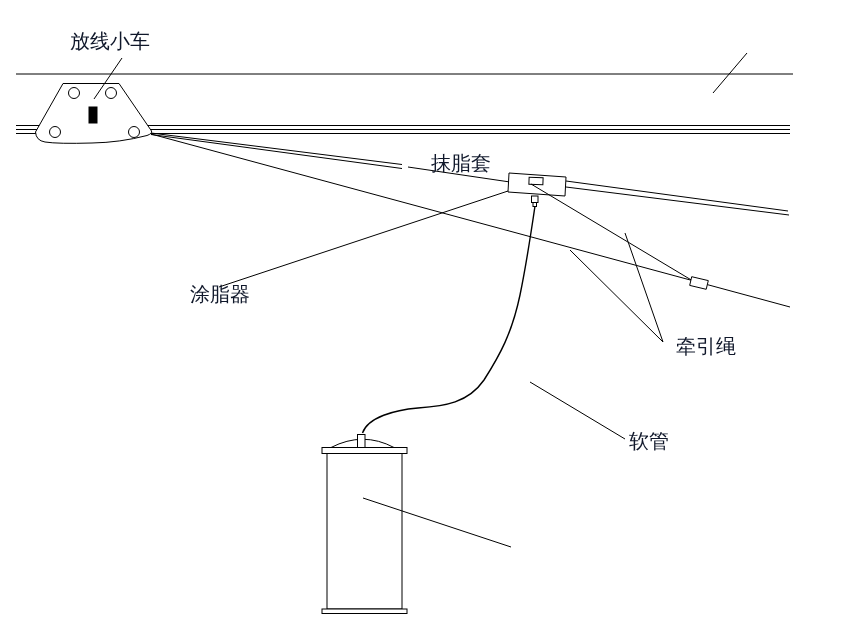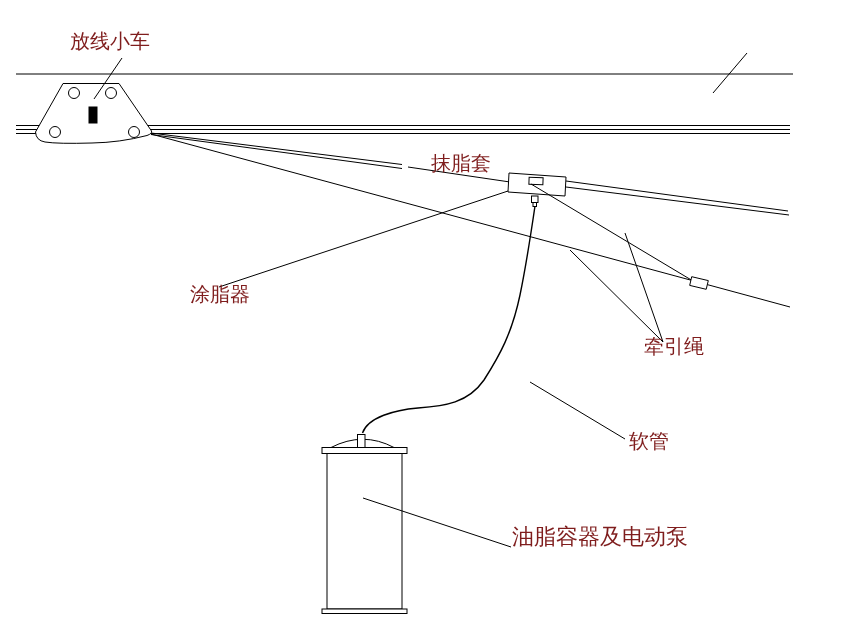--- a/index.html
+++ b/index.html
@@ -6,21 +6,21 @@
   #stage{
     position:relative;
     width:853px;height:630px;
     background:#fff;
     font-family:"DejaVu Sans","Liberation Sans",sans-serif;
     overflow:hidden;
   }
   #linework{position:absolute;left:0;top:0;}
   .lbl{
     position:absolute;
-    color:#7f1d1d;
+    color:#0f172a;
     white-space:nowrap;
     line-height:1.15;
     letter-spacing:0px;
   }
   .lbl-20{font-size:20px;}
   .lbl-22{font-size:22px;}
   .lbl-27{font-size:27px;}
 </style>
 </head>
 <body>
@@ -98,19 +98,18 @@
     <line x1="747" y1="53" x2="713" y2="93"></line>
   </svg>
 
   <div class="lbl lbl-20" style="left:70px;top:30px;">放线小车</div>
 
 
   <div class="lbl lbl-20" style="left:431px;top:152px;">抹脂套</div>
 
   <div class="lbl lbl-20" style="left:146px;top:283px;margin-left:44px;">涂脂器</div>
 
-  <div class="lbl lbl-20" style="left:644px;top:335px;">牵引绳</div>
+  <div class="lbl lbl-20" style="left:676px;top:335px;">牵引绳</div>
 
   <div class="lbl lbl-20" style="left:629px;top:430px;">软管</div>
 
-  <div class="lbl lbl-22" style="left:512px;top:524px;">油脂容器及电动泵</div>
 
 </div>
 
 </body></html>

